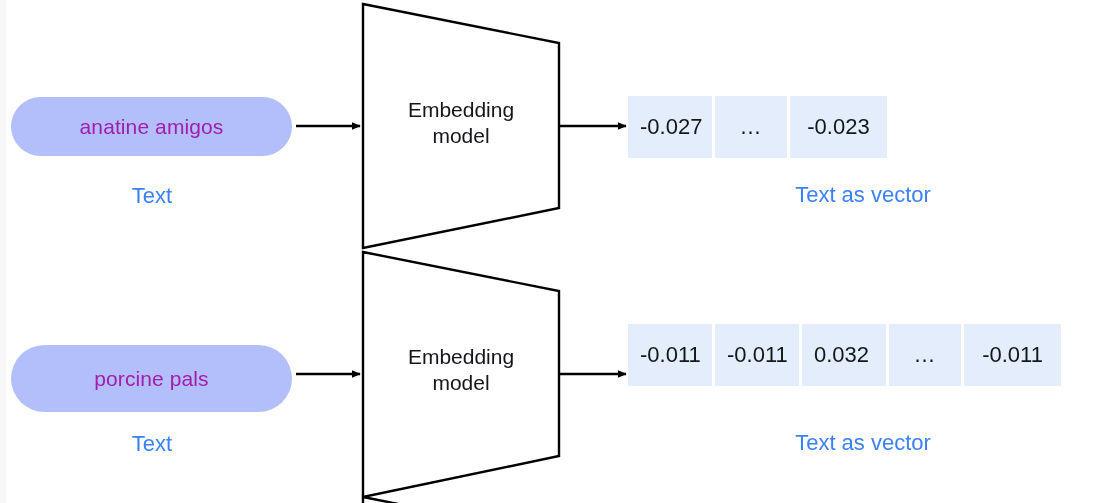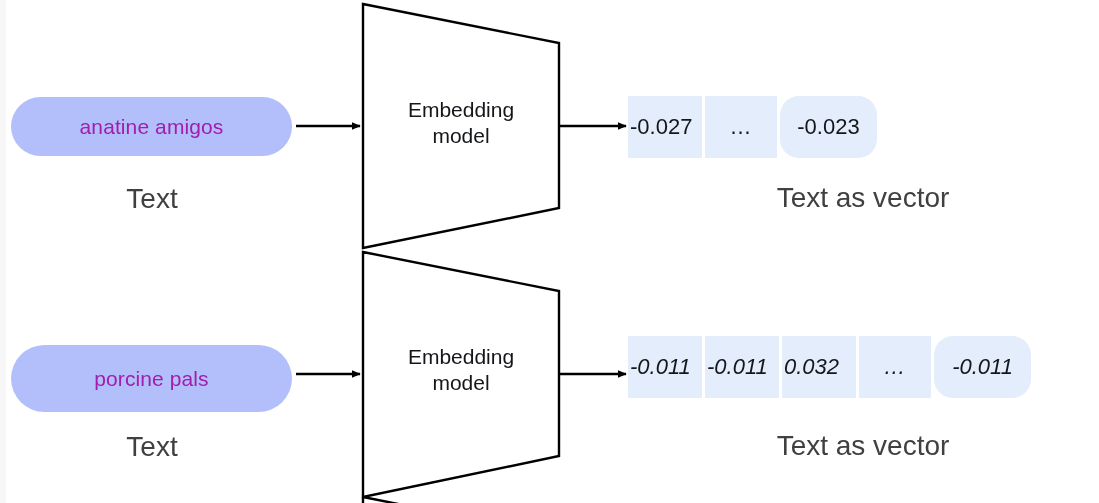--- a/index.html
+++ b/index.html
@@ -39,22 +39,22 @@
     font-size: 21px;
     letter-spacing: 0.1px;
     white-space: nowrap;
   }
   .pill-top    { left: 11px; top: 97px;  width: 281px; height: 59px; }
   .pill-bottom { left: 11px; top: 345px; width: 281px; height: 67px; }
 
   
   .caption {
     position: absolute;
-    color: #404040;
-    font-size: 28px;
+    color: #3b82f6;
+    font-size: 22px;
     white-space: nowrap;
     text-align: center;
   }
   .cap-text-top    { left: 52px;  top: 183px; width: 200px; }
   .cap-text-bottom { left: 52px;  top: 431px; width: 200px; }
   .cap-vec-top     { left: 663px; top: 182px; width: 400px; }
   .cap-vec-bottom  { left: 663px; top: 430px; width: 400px; }
 
   
   #overlay {
@@ -80,35 +80,35 @@
   .model-label-bottom { left: 366px; top: 344px; }
 
   
   .vec-row {
     position: absolute;
     display: flex;
     gap: 3px;
     height: 62px;
   }
   .vec-row-top    { left: 628px; top: 96px;  }
-  .vec-row-bottom { left: 628px; top: 336px; font-style: italic; }
+  .vec-row-bottom { left: 628px; top: 324px; }
   .vec-cell {
     background: #e3edfb;
     display: flex;
     align-items: center;
     justify-content: center;
     font-size: 22px;
     color: #14161a;
     width: 72px;
     height: 62px;
     white-space: nowrap;
   }
-  .vec-cell.num  { justify-content: flex-start; padding-left: 2px; text-align: center; }
+  .vec-cell.num  { justify-content: flex-start; padding-left: 12px; text-align: center; }
   .vec-cell.ell  { justify-content: center; letter-spacing: 1px; }
-  .vec-cell.last { width: 97px; justify-content: center; border-radius: 19px; }
+  .vec-cell.last { width: 97px; justify-content: center; }
 </style>
 </head>
 <body>
 
 <div id="canvas">
 
   <div class="left-gutter"></div>
 
   <svg id="overlay" viewBox="0 0 1099 503">
     <defs>

